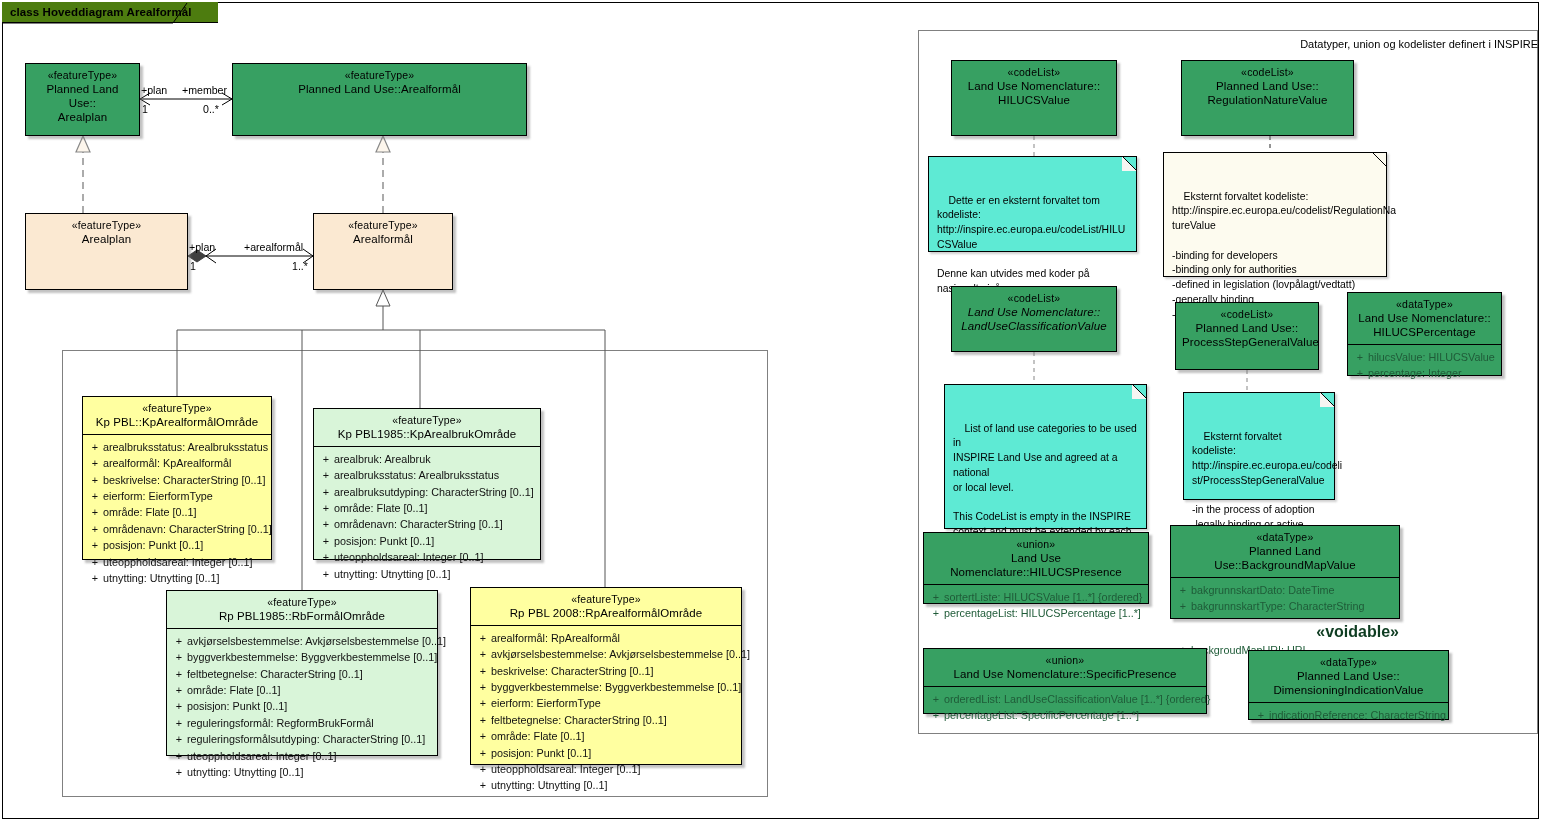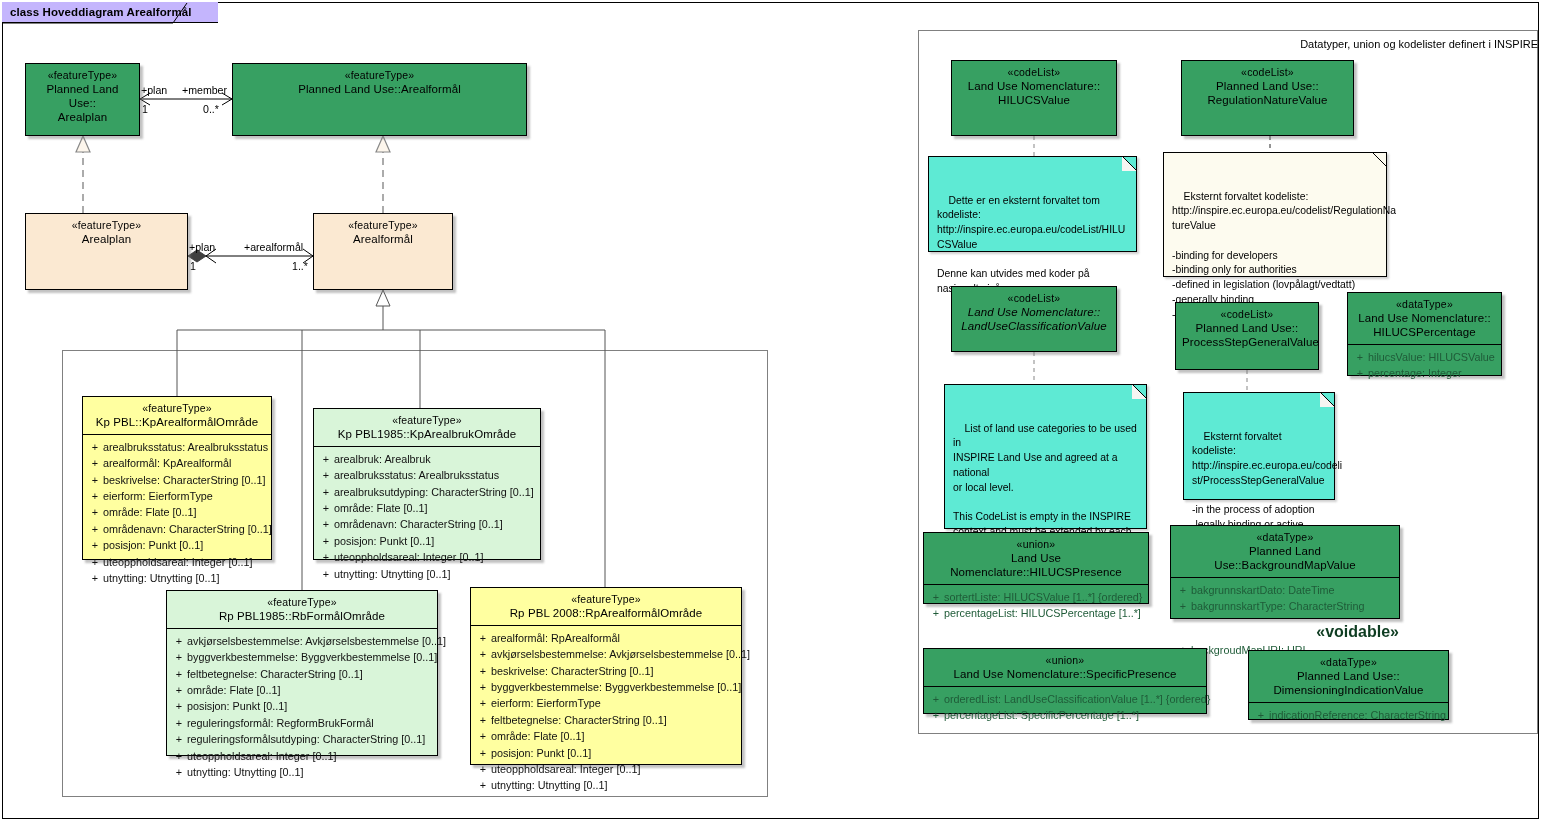--- a/index.html
+++ b/index.html
@@ -35,21 +35,21 @@
     width: 1537px;
     height: 817px;
     border: 1px solid #000000;
     box-sizing: border-box;
   }
   .frame-tab {
     position: absolute;
     left: 2px;
     top: 2px;
     height: 20px;
-    background: #c4b5fd;
+    background: #4d7c0f;
     border-bottom: 1px solid #000;
     padding: 0 26px 0 8px;
     display: flex;
     align-items: center;
     font-size: 11.5px;
     font-weight: bold;
     letter-spacing: 0.1px;
     white-space: nowrap;
   }
   

